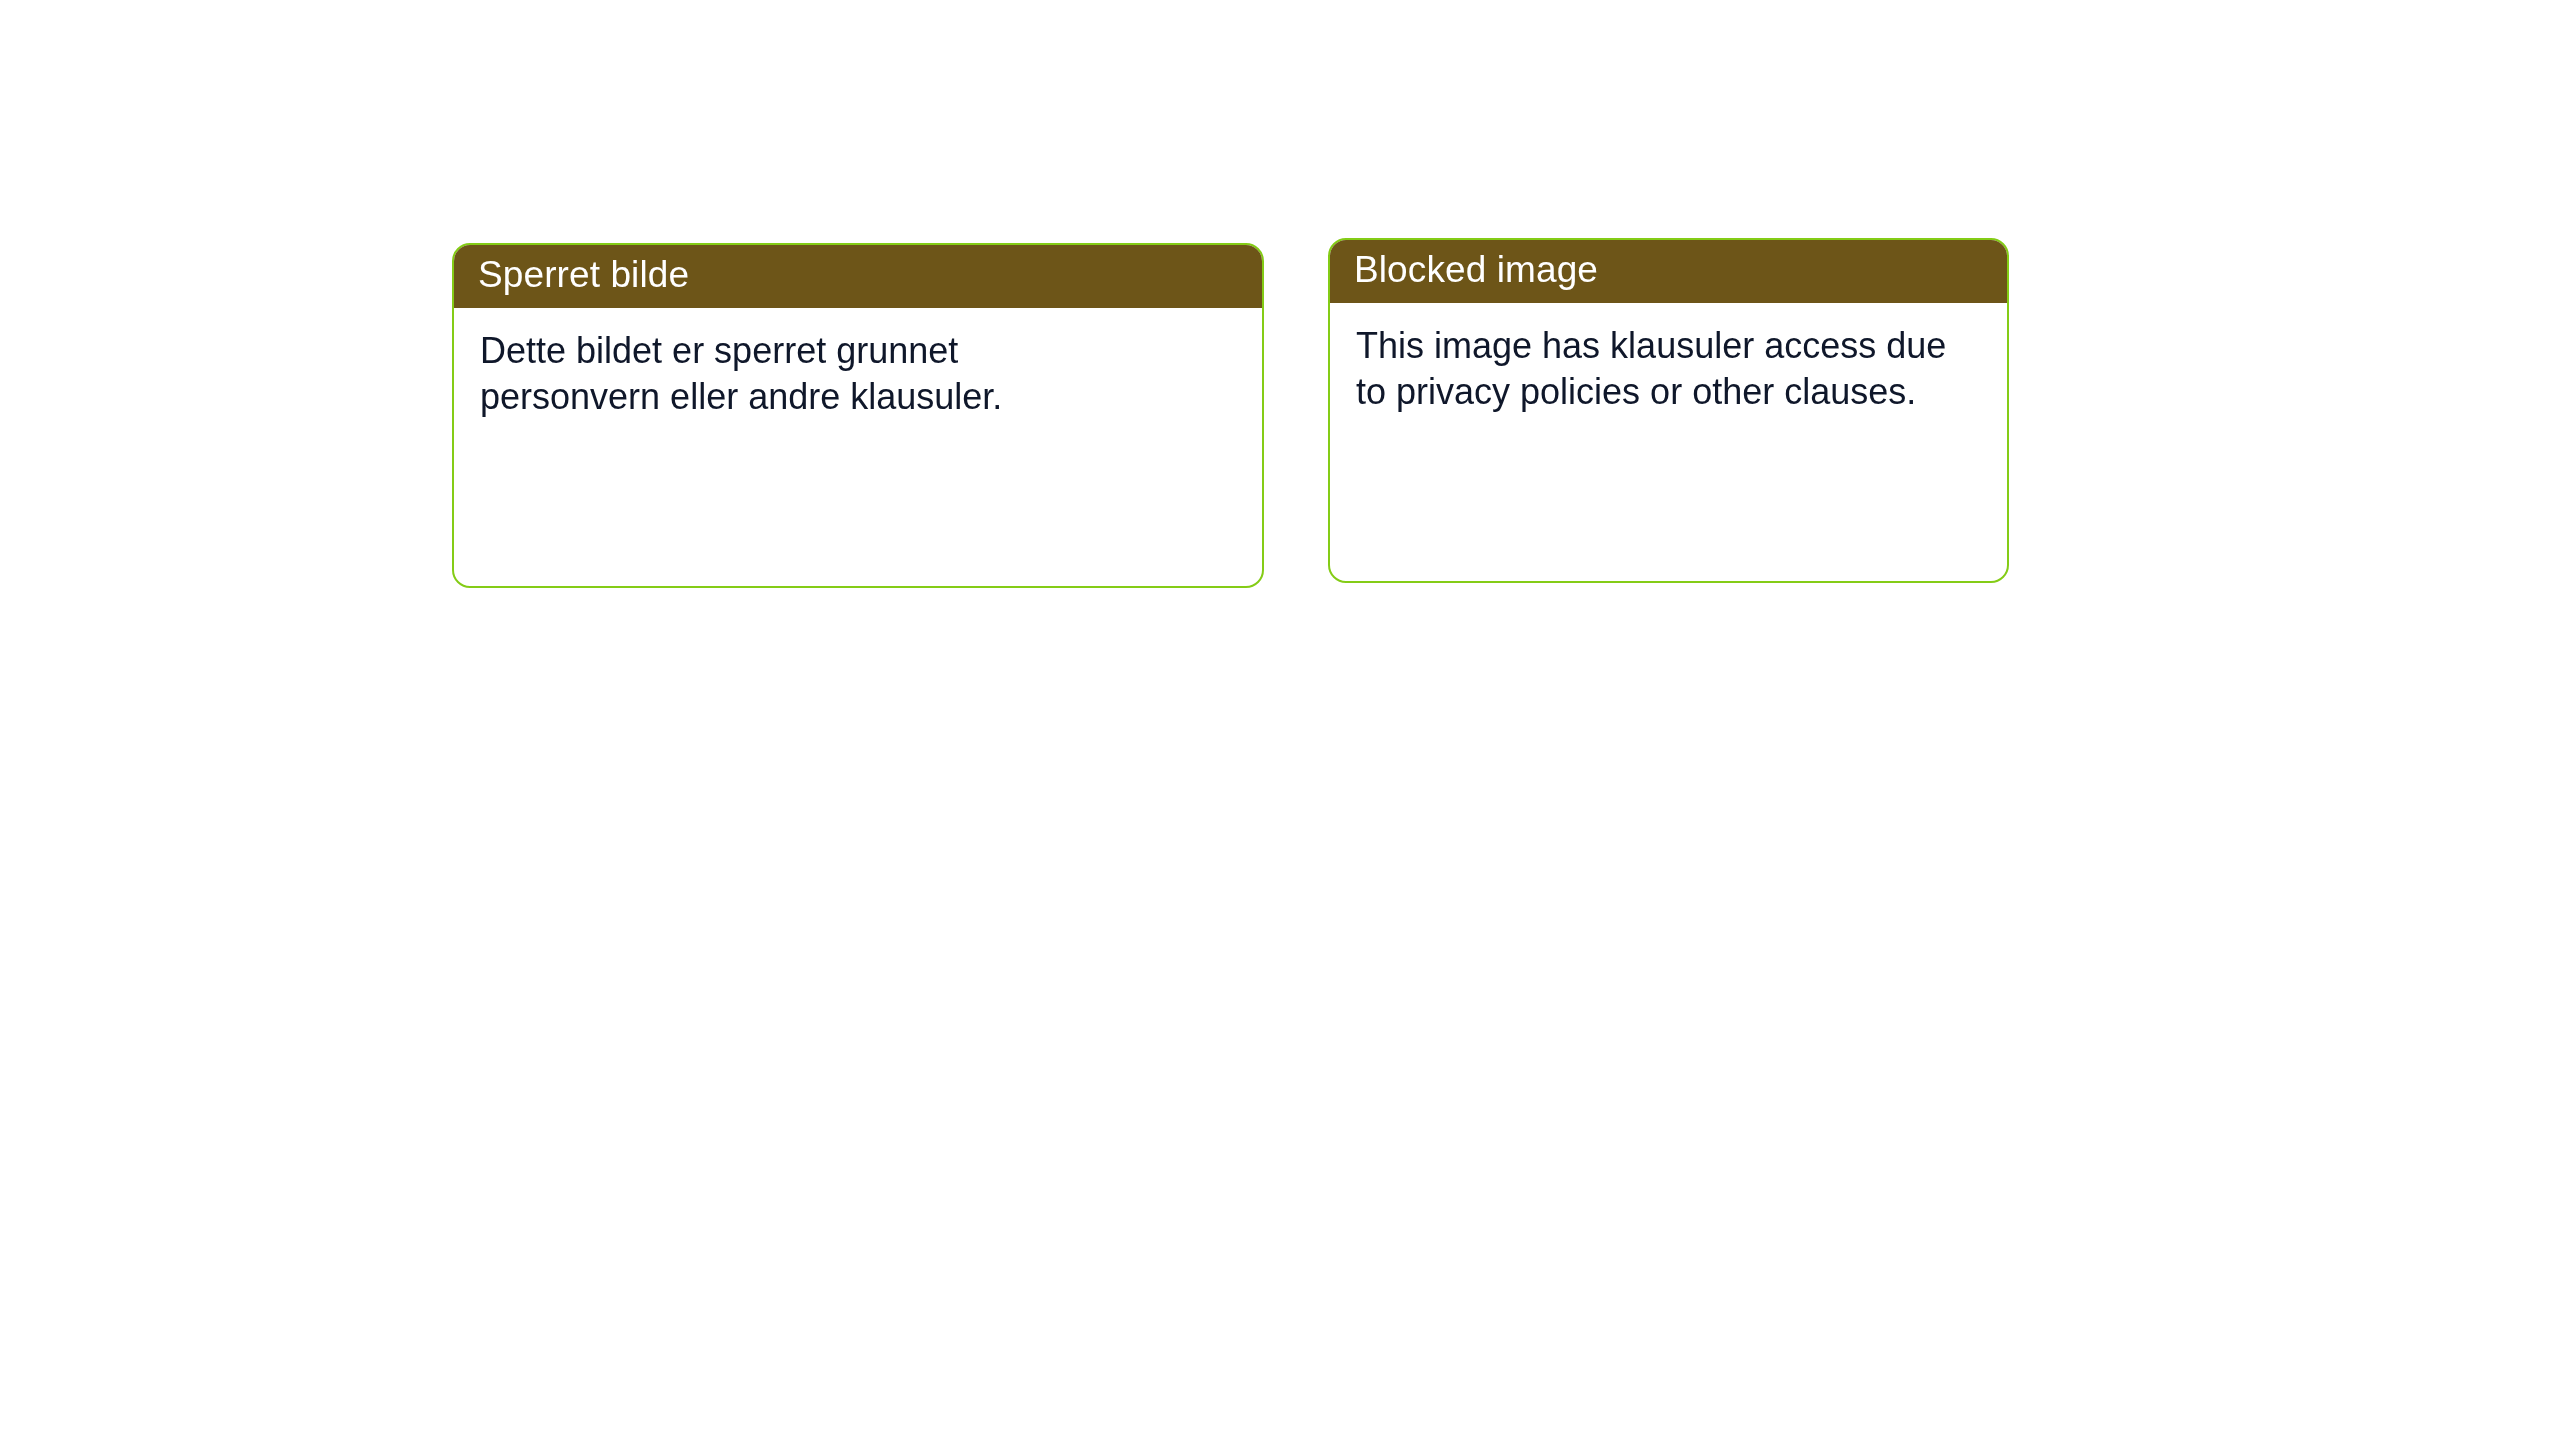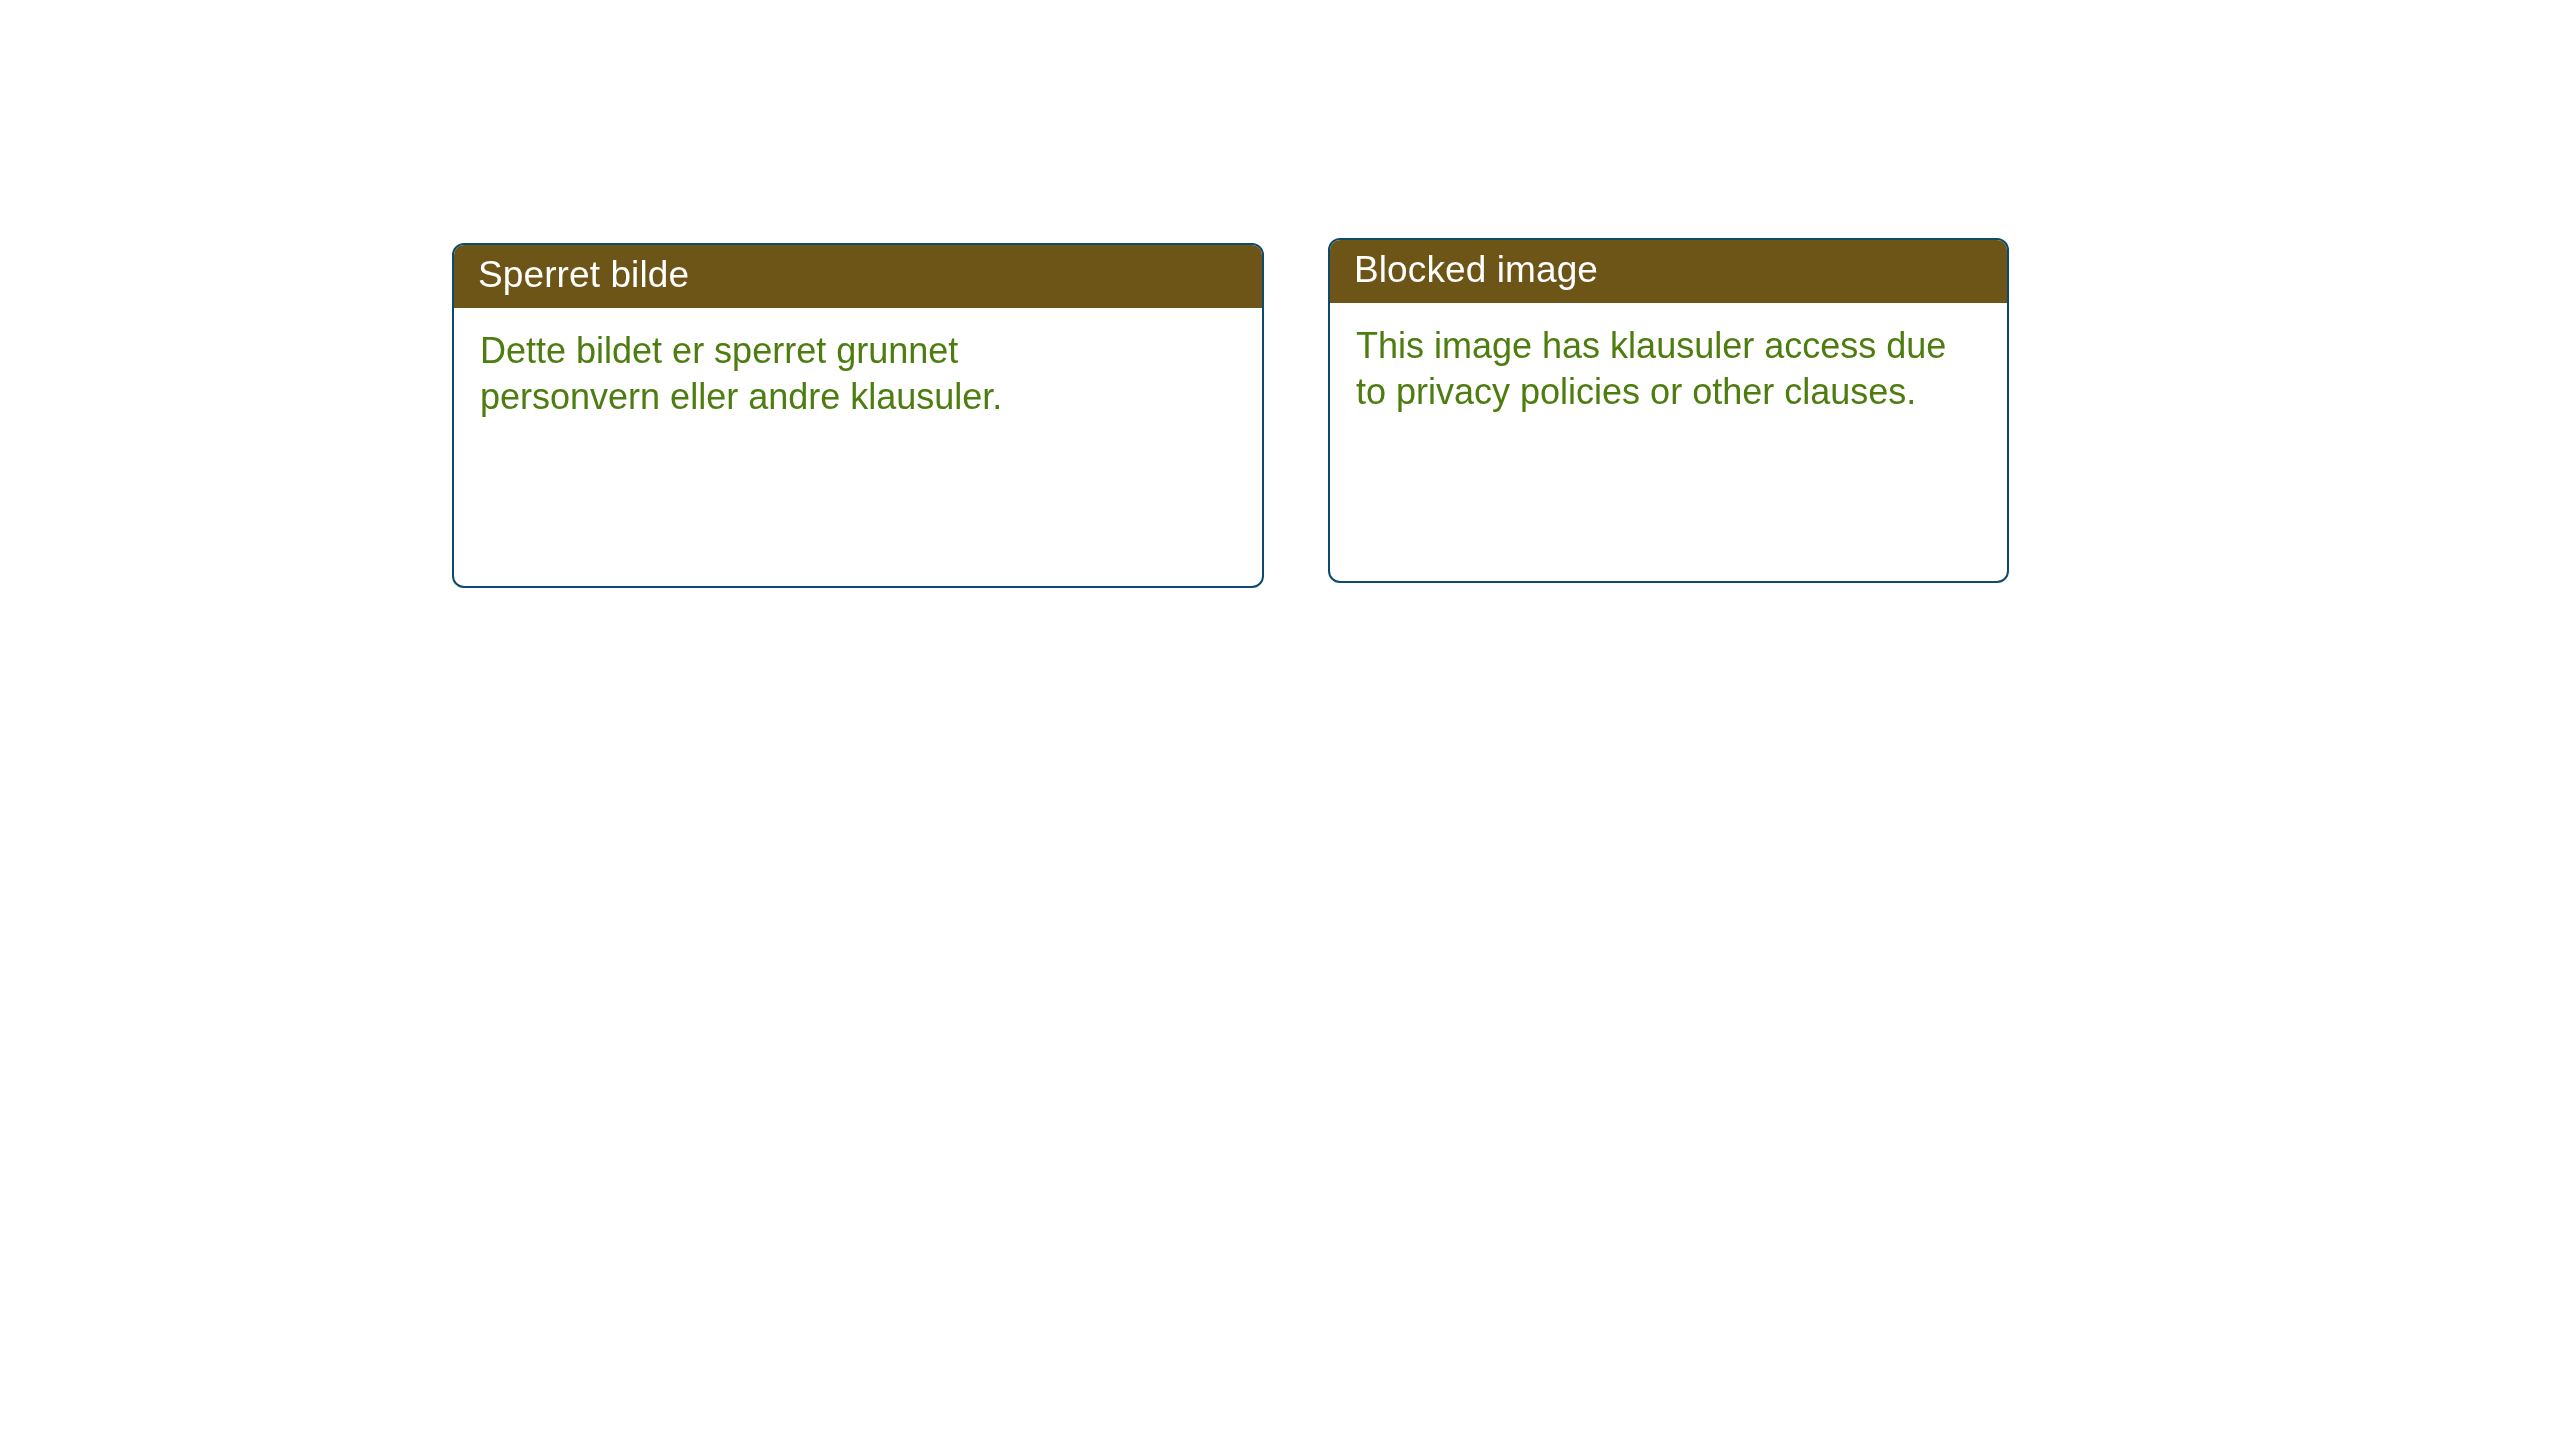--- a/index.html
+++ b/index.html
@@ -16,38 +16,38 @@
   }
   .stage {
     position: relative;
     width: 2560px;
     height: 1440px;
   }
   .notice-card {
     position: absolute;
     box-sizing: border-box;
     background: #ffffff;
-    border: 2px solid #0c4a6e;
-    border-radius: 12px;
+    border: 2px solid #84cc16;
+    border-radius: 18px;
     overflow: hidden;
   }
   .notice-card .card-header {
     box-sizing: border-box;
     background: #6d5518;
     color: #ffffff;
     font-size: 37px;
     line-height: 1.1;
     font-weight: 400;
     padding: 10px 0 12px 24px;
     letter-spacing: 0.1px;
     white-space: nowrap;
   }
   .notice-card .card-body {
     box-sizing: border-box;
-    color: #4d7c0f;
+    color: #0f172a;
     font-size: 36px;
     line-height: 1.28;
     padding: 20px 24px 0 26px;
   }
   
   #card-no {
     left: 452px;
     top: 243px;
     width: 812px;
     height: 345px;

